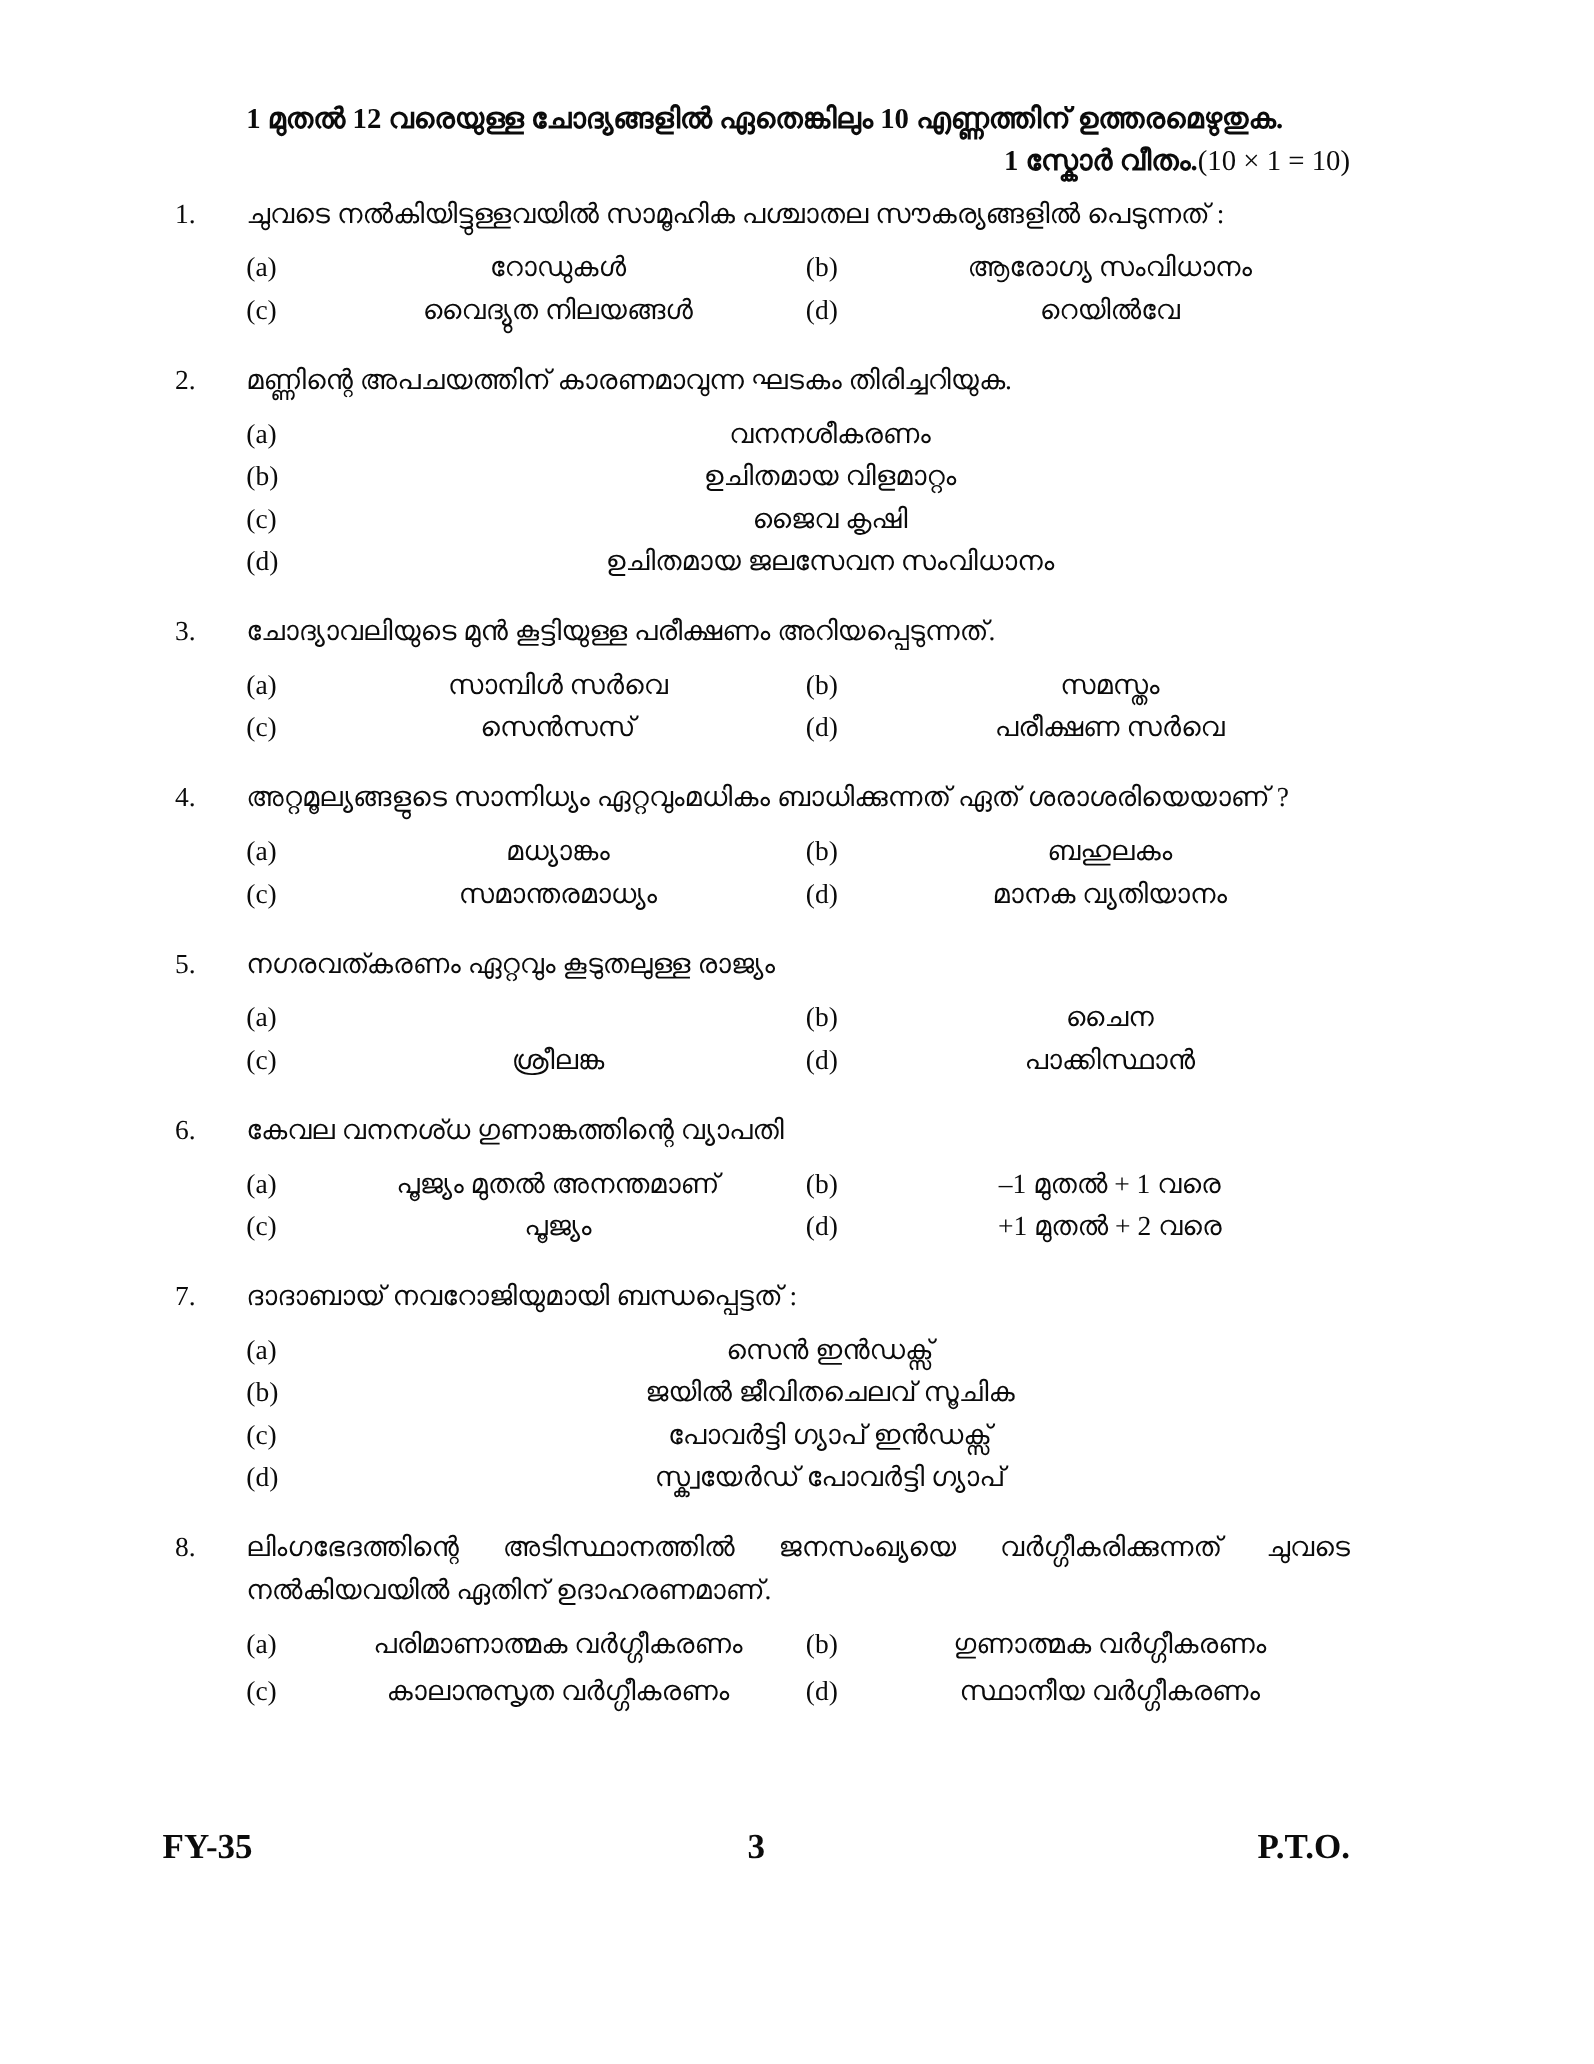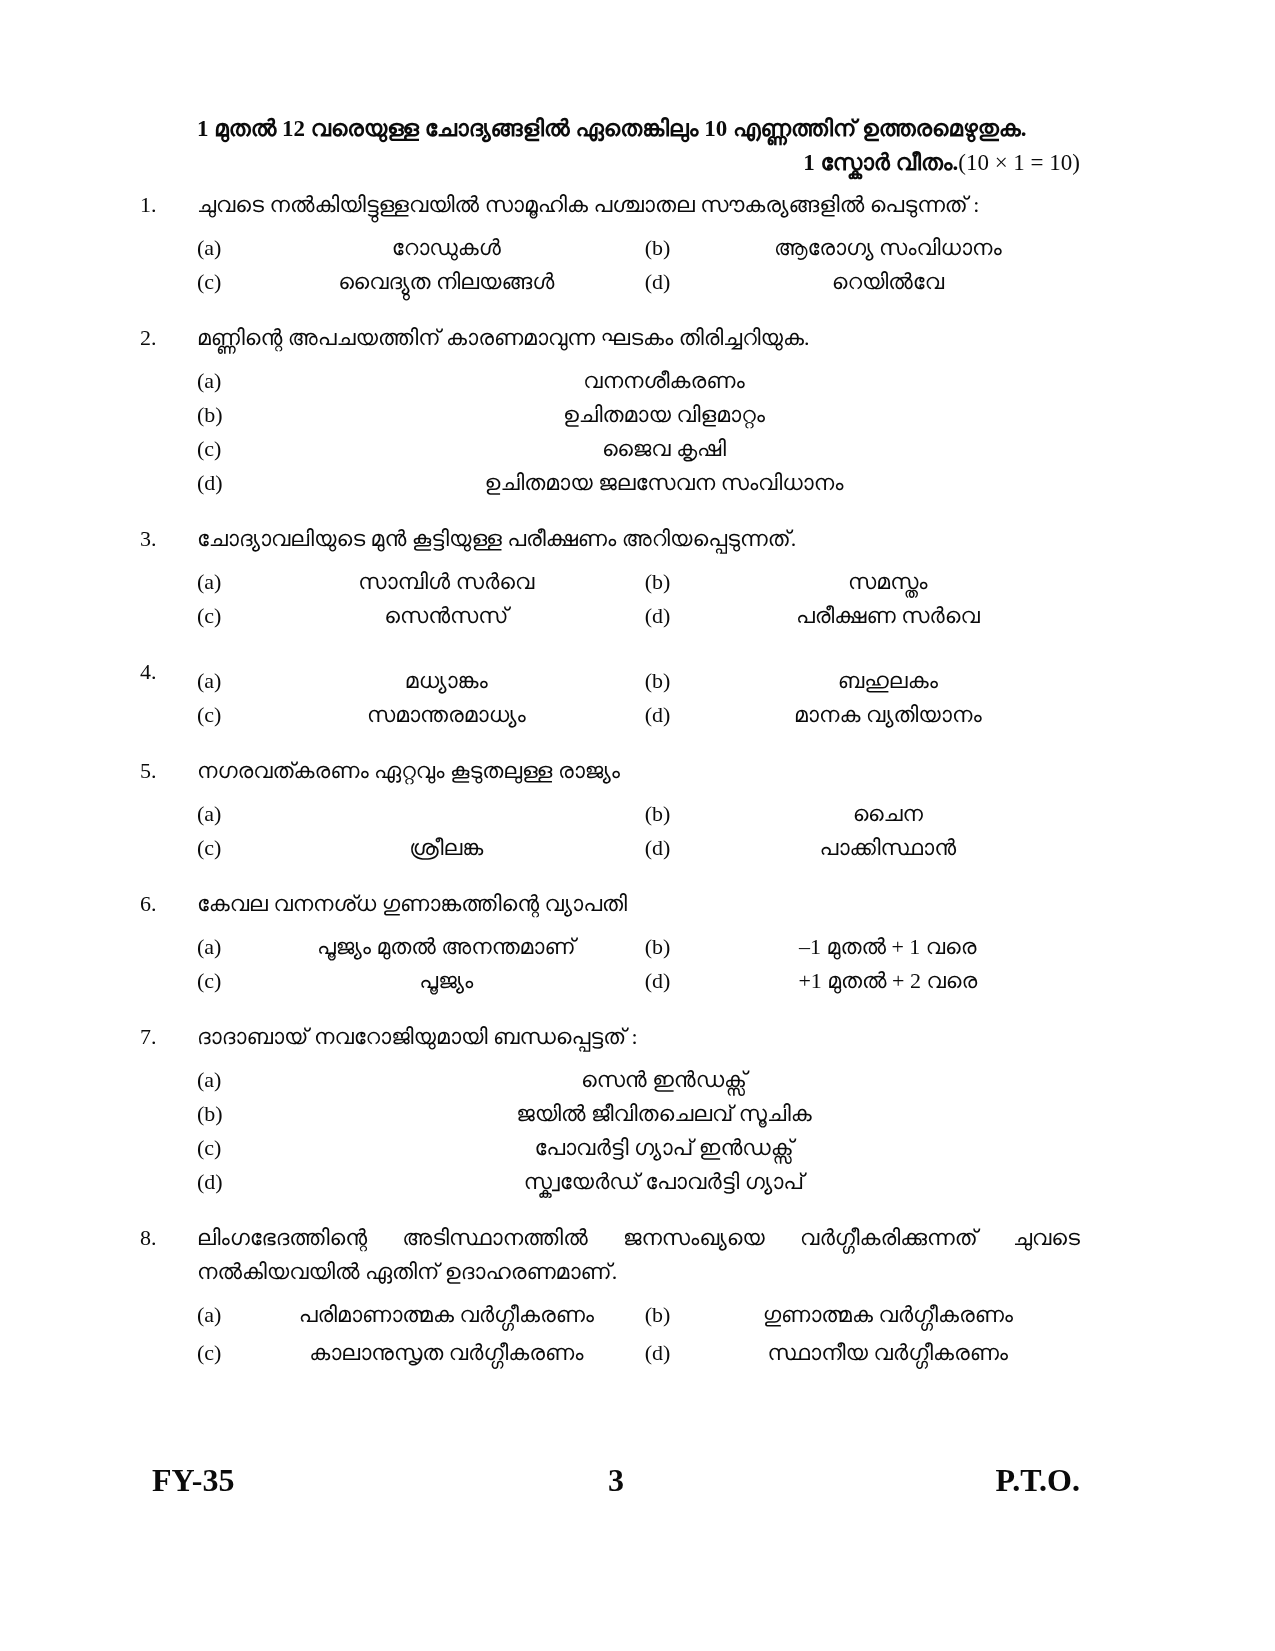--- a/index.html
+++ b/index.html
@@ -13,21 +13,21 @@
     height: 1651px;
     font-family: "Liberation Serif", "DejaVu Serif", serif;
     position: relative;
     overflow: hidden;
   }
   .page {
     position: relative;
     box-sizing: border-box;
     width: 1275px;
     height: 1651px;
-    padding: 112px 195px 0 140px;
+    padding: 78px 195px 0 140px;
   }
   .instructions {
     margin-left: 57px;
     font-weight: bold;
     font-size: 23px;
     line-height: 34px;
   }
   .instr-row2 {
     display: flex;
     justify-content: flex-end;
@@ -68,27 +68,27 @@
     flex: none;
     width: 51px;
   }
   .otext {
     flex: 1;
     min-width: 0;
     text-align: center;
   }
   .footer {
     position: absolute;
-    left: 152px;
+    left: 130px;
     right: 195px;
     top: 1462px;
     display: flex;
     align-items: baseline;
     font-weight: bold;
-    font-size: 32px;
+    font-size: 28px;
   }
   .footer .f-left   { flex: 1; text-align: left; }
   .footer .f-center { flex: 1; text-align: center; }
   .footer .f-right  { flex: 1; text-align: right; }
 </style>
 </head>
 <body>
 
 <div class="page">
 
@@ -171,20 +171,21 @@
           <span class="olabel">(d)</span>
           <span class="otext">പരീക്ഷണ സർവെ</span>
         </div>
       </div>
     </div>
   </div>
 
   <div class="question">
     <div class="qnum">4.</div>
     <div class="qbody">
+      <div class="stem">അറ്റമൂല്യങ്ങളുടെ സാന്നിധ്യം ഏറ്റവുംമധികം ബാധിക്കുന്നത് ഏത് ശരാശരിയെയാണ് ?</div>
       <div class="options opt-grid">
         <div class="option">
           <span class="olabel">(a)</span>
           <span class="otext">മധ്യാങ്കം</span>
         </div>
         <div class="option">
           <span class="olabel">(b)</span>
           <span class="otext">ബഹുലകം</span>
         </div>
         <div class="option">

